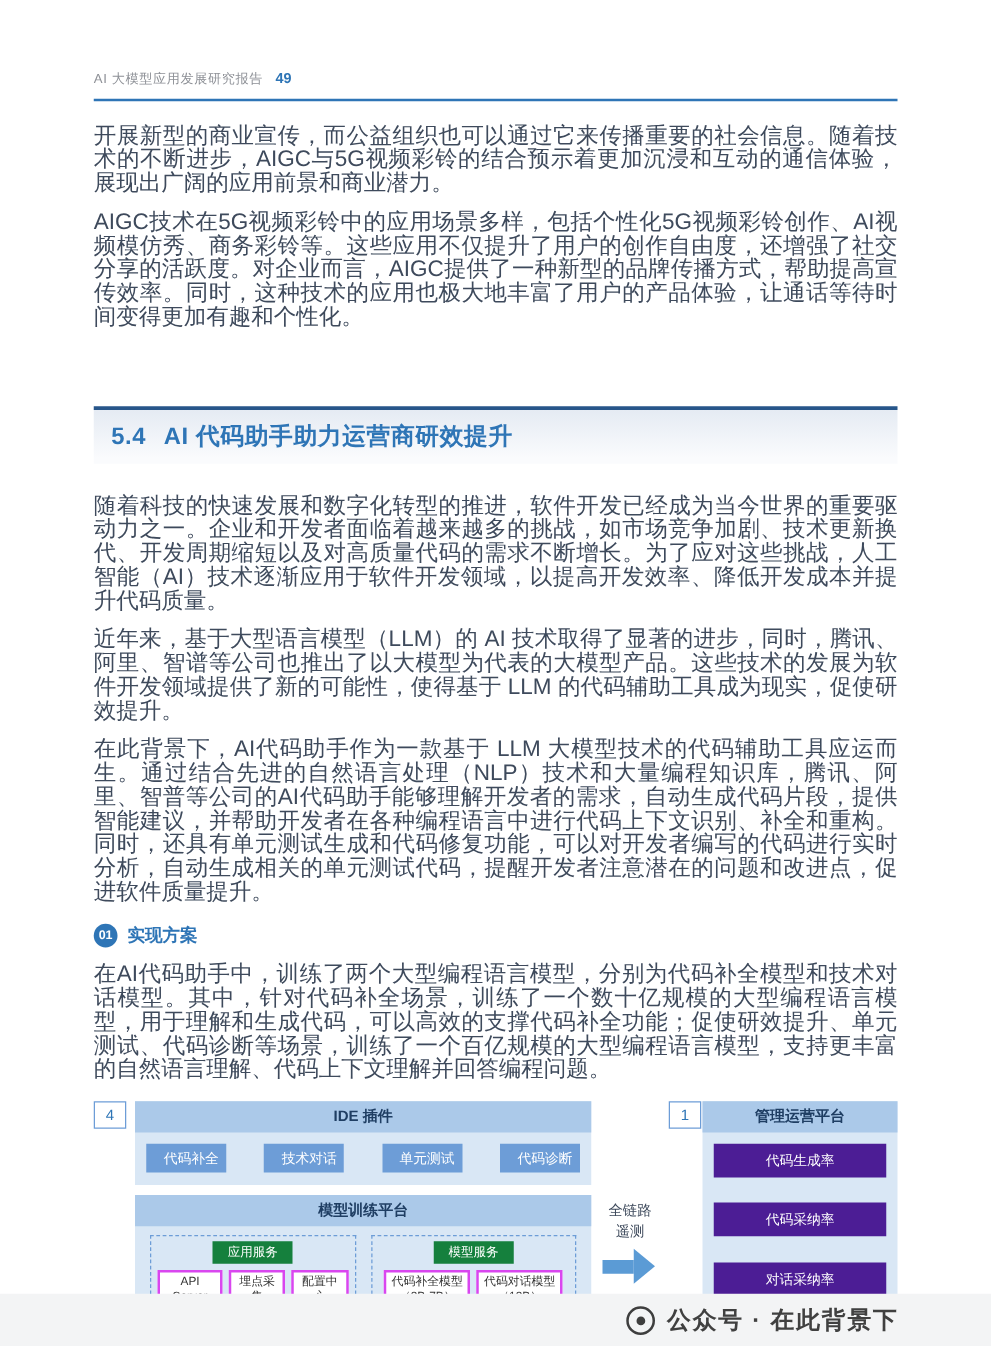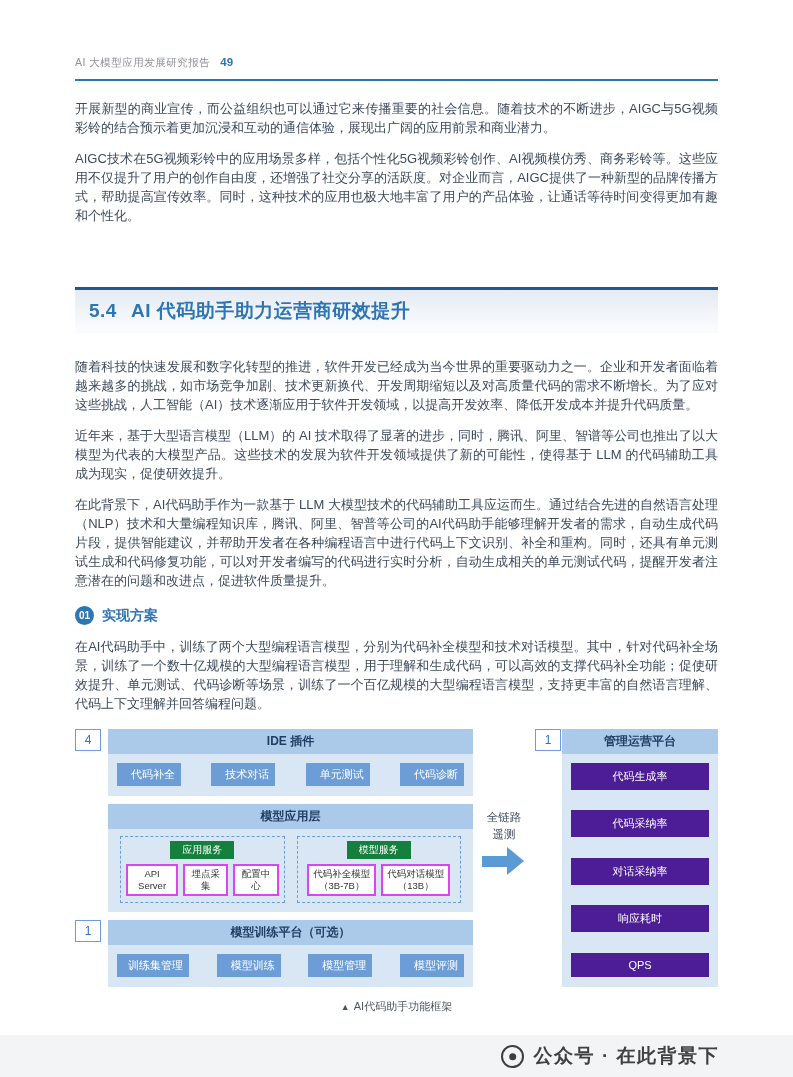--- a/index.html
+++ b/index.html
@@ -5,21 +5,21 @@
   * { margin:0; padding:0; box-sizing:border-box; }
   html,body { background:#ffffff; }
   body { width:793px; height:1077px; font-family:"Liberation Sans","DejaVu Sans",sans-serif; }
   .page { position:relative; width:793px; height:1077px; background:#ffffff; overflow:hidden; }
   .content { padding:56px 75px 0 75px; }
 
   .doc-header { display:flex; align-items:baseline; gap:10px; padding-bottom:9px; border-bottom:2px solid #2E75B6; }
   .doc-title { font-size:10.5px; color:#8D9096; letter-spacing:0.5px; }
   .doc-page-num { font-size:11.5px; color:#2E75B6; font-weight:bold; }
 
-  .body-text { font-size:13px; line-height:19px; color:#3E4A5C; text-align:justify; margin-top:12px; }
+  .body-text { font-size:18px; line-height:19px; color:#3E4A5C; text-align:justify; margin-top:12px; }
   .first-para { margin-top:18px; }
 
   .section-band { margin-top:62px; border-top:3px solid #27568A; background:linear-gradient(180deg,#E5EBF3 0%,#FAFBFD 90%); padding:8px 14px 9px; display:flex; align-items:baseline; gap:14px; }
   .sec-num, .sec-title { font-size:19px; font-weight:bold; color:#2E75B6; letter-spacing:0.5px; }
   .after-band { margin-top:24px; }
 
   .subsection { margin-top:16px; margin-bottom:2px; display:flex; align-items:center; gap:8px; }
   .num-circle { width:19px; height:19px; border-radius:50%; background:#2E75B6; color:#fff; font-size:10px; font-weight:bold; display:flex; align-items:center; justify-content:center; flex:0 0 auto; }
   .subsec-title { font-size:14px; font-weight:bold; color:#2E75B6; }
 
@@ -94,21 +94,21 @@
           <div class="block-row">
             <div class="btn">代码补全</div>
             <div class="btn">技术对话</div>
             <div class="btn">单元测试</div>
             <div class="btn">代码诊断</div>
           </div>
         </div>
 
         <div></div>
         <div class="block">
-          <div class="block-header">模型应用层</div>
+          <div class="block-header">模型训练平台</div>
           <div class="app-body">
             <div class="dashed">
               <div class="chip">应用服务</div>
               <div class="white-row">
                 <div class="white-box">API Server</div>
                 <div class="white-box">埋点采集</div>
                 <div class="white-box">配置中心</div>
               </div>
             </div>
             <div class="dashed">

